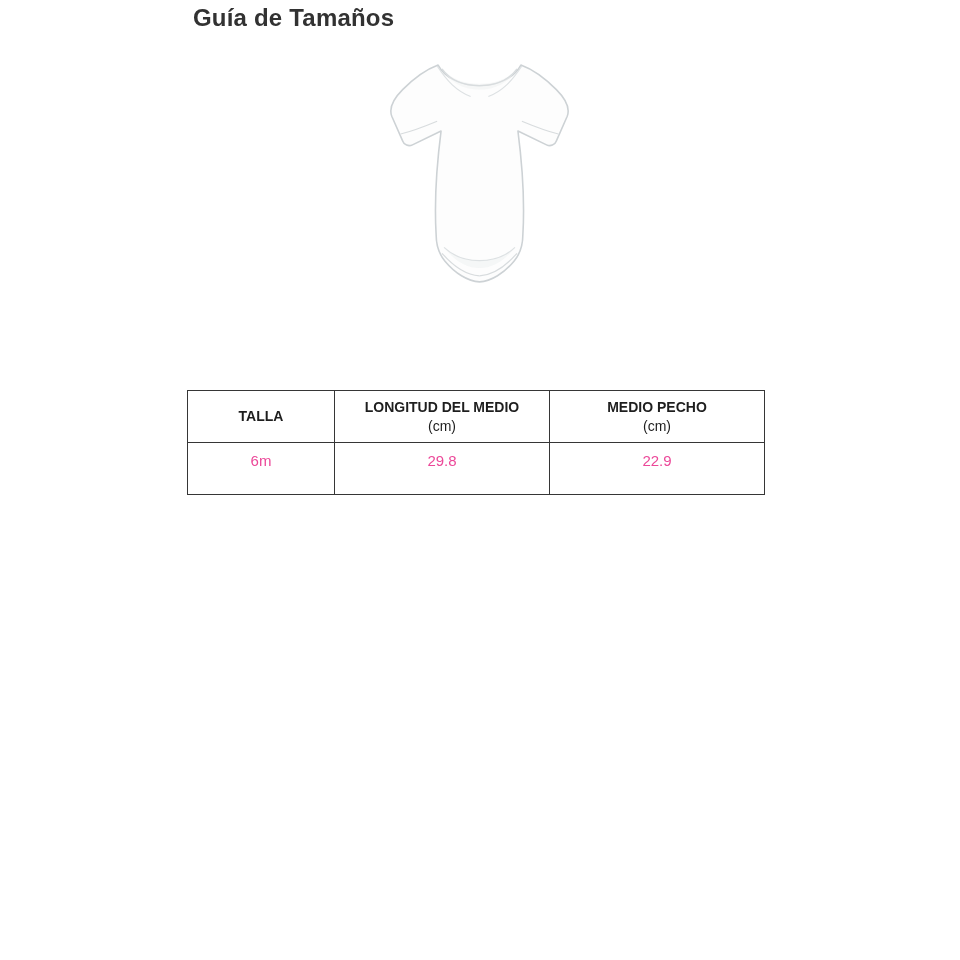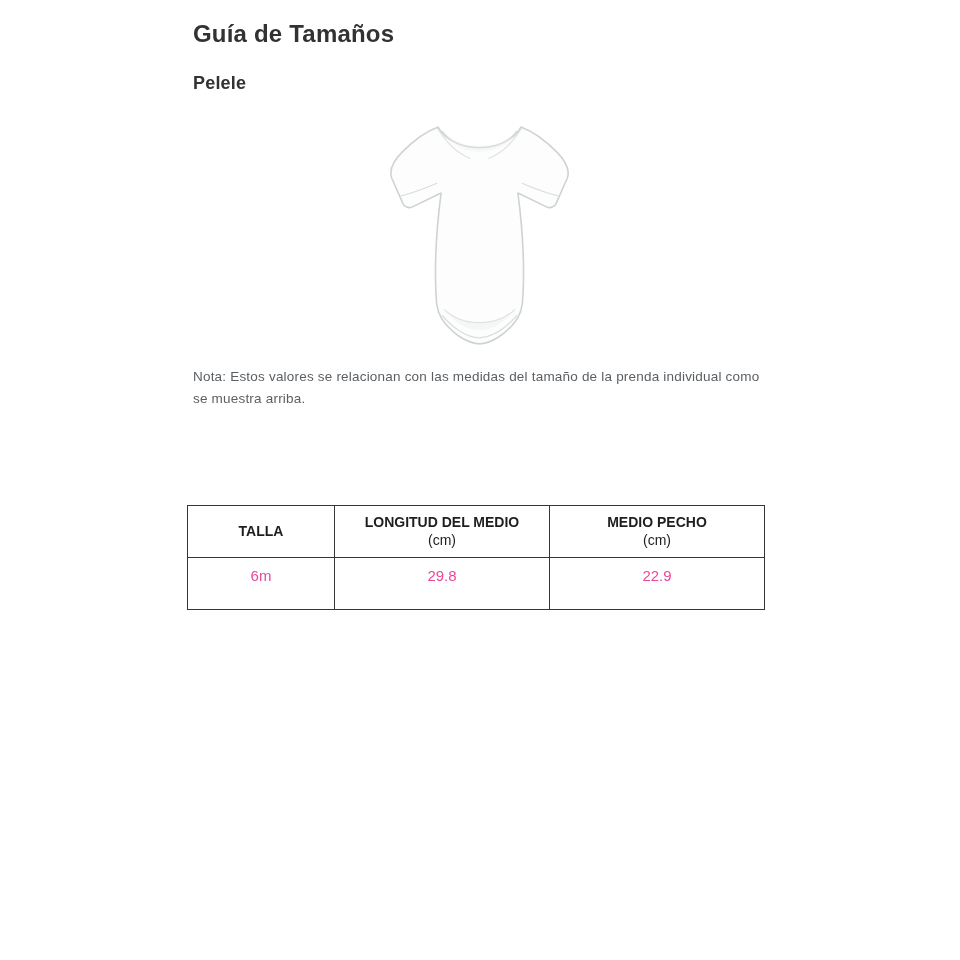--- a/index.html
+++ b/index.html
@@ -6,21 +6,21 @@
   html, body {
     width: 960px;
     height: 960px;
     background: #ffffff;
     font-family: "Liberation Sans", sans-serif;
     color: #333333;
     overflow: hidden;
   }
   .page {
     padding-left: 193px;
-    padding-top: 20px;
+    padding-top: 4px;
     width: 960px;
   }
   .content-col { width: 572px; }
 
   h1.page-title {
     font-size: 24px;
     font-weight: 700;
     letter-spacing: 0.2px;
     color: #323232;
   }
@@ -88,21 +88,20 @@
   .bodysuit-svg { display: inline-block; }
 </style>
 </head>
 <body>
 
 <div class="page">
   <div class="content-col">
 
     <h1 class="page-title">Guía de Tamaños</h1>
 
-    <h2 class="product-name">Pelele</h2>
 
     <figure class="product-figure">
       <svg class="bodysuit-svg" width="207" height="252" viewBox="0 0 210 255" xmlns="http://www.w3.org/2000/svg">
 
         <path d="M 63 22
                  C 52 26 38 36 27 47
                  C 17 57 13 66 16 74
                  L 27 99
                  C 28.5 103 33 105 37 103
                  L 66 89
@@ -133,21 +132,20 @@
 
         <path d="M 69 207 C 88 225 122 225 141 207
                  C 130 221 118 228 105 228 C 92 228 80 221 69 207 Z" fill="#f1f3f4" opacity="0.7"></path>
 
         <path d="M 69 207 C 88 225 122 225 141 207" fill="none" stroke="#dde1e3" stroke-width="1.2"></path>
         <path d="M 67 213 C 80 228 92 235 105 236" fill="none" stroke="#d8dcde" stroke-width="1.2"></path>
         <path d="M 143 213 C 130 228 118 235 105 236" fill="none" stroke="#d8dcde" stroke-width="1.2"></path>
       </svg>
     </figure>
 
-    <p class="size-note">Nota: Estos valores se relacionan con las medidas del tamaño de la prenda individual como se muestra arriba.</p>
 
     <table class="size-table">
       <colgroup>
         <col class="c-talla">
           <col class="c-longitud">
           <col class="c-pecho">
       </colgroup>
       <thead>
         <tr>
           <th>

